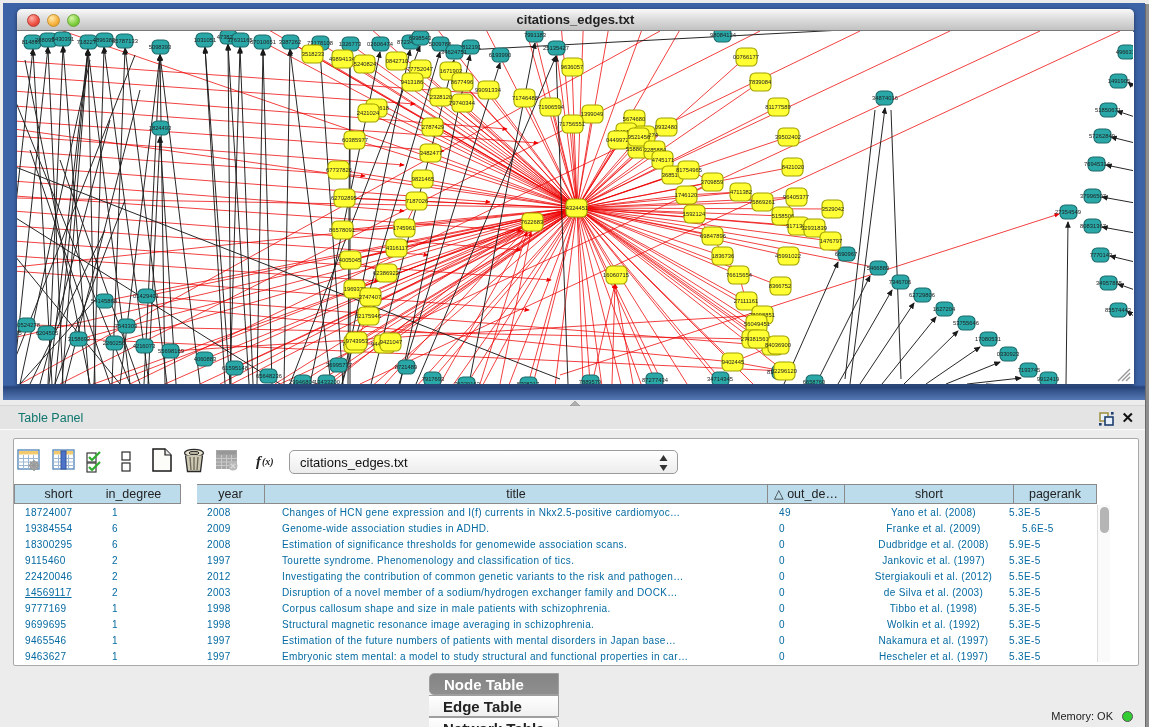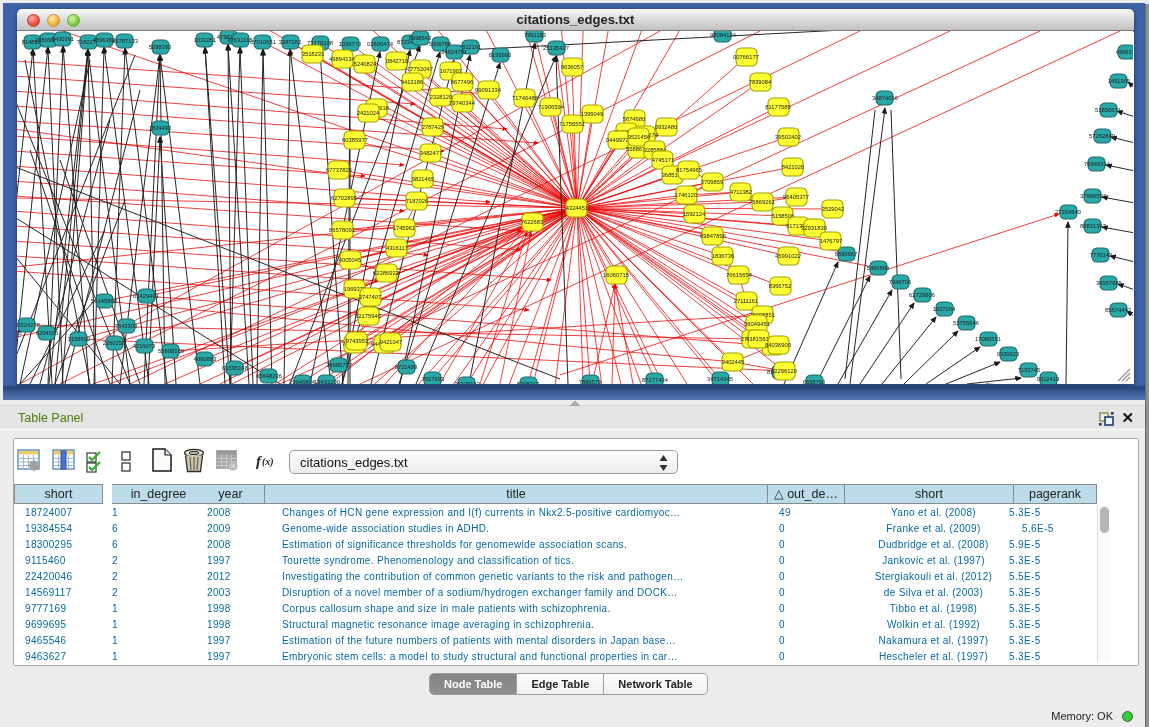--- a/index.html
+++ b/index.html
@@ -9,29 +9,29 @@
 #win { position:absolute; left:14px; top:6px; width:1117px; height:375px;
   border-radius:5px 5px 0 0; box-shadow:0 1px 4px rgba(0,0,0,0.5); }
 #titlebar { position:absolute; left:0; top:0; width:1117px; height:22px;
   border-radius:5px 5px 0 0; background:linear-gradient(#f9f9f9,#dedede 45%,#c2c2c2);
   border-bottom:1px solid #7a7a7a; }
 #titlebar .tl { position:absolute; top:4.5px; width:13px; height:13px; border-radius:50%; }
 #title { position:absolute; top:3px; width:100%; text-align:center; font-size:13px; font-weight:bold; color:#222; }
 #content { position:absolute; left:0; top:23px; width:1117px; height:352px; background:#fff; overflow:hidden; }
 #tpbar { position:absolute; left:0; top:405px; width:1145px; height:25px; background:#e4e4e4;
   border-top:1px solid #d5d5d5; border-bottom:1px solid #fbfbfb; }
-#tpbar .lbl { position:absolute; left:18px; top:5px; font-size:12.5px; color:#4d7c0f; }
+#tpbar .lbl { position:absolute; left:18px; top:5px; font-size:12.5px; color:#0f766e; }
 #panel { position:absolute; left:13px; top:438px; width:1126px; height:228px; background:#fff;
   border:1px solid #a9a9a9; border-radius:2px; }
 #thead { position:absolute; left:14px; top:484px; height:20px; }
 .hcell { position:absolute; top:0; height:20px; background:#bcdcec; border:1px solid #8a8a8a;
   border-left:none; font-size:12.5px; color:#222; text-align:center; line-height:19px; }
 .trow { position:absolute; left:4px; width:1110px; height:16px; font-size:10px; color:#0369a1; letter-spacing:0.35px; }
 .trow span { position:absolute; top:0; white-space:nowrap; }
-#tabs { position:absolute; left:429px; top:673px; height:22px; display:flex; font-size:11px; font-weight:bold; }
+#tabs { position:absolute; left:429px; top:673px; height:22px; display:flex; font-size:15px; font-weight:bold;flex-direction:column; }
 .tab { height:22px; line-height:21px; padding:0 14px; background:linear-gradient(#ffffff,#f0f0f0);
   border:1px solid #9f9f9f; border-left:none; color:#222; }
 .tab.first { border-left:1px solid #9f9f9f; border-radius:5px 0 0 5px; }
 .tab.last { border-radius:0 5px 5px 0; }
 .tab.sel { background:linear-gradient(#848484,#8f8f8f); color:#fff; }
 #rightstrip { position:absolute; left:1145px; top:4px; width:4px; height:723px; background:#8f8f8f; border-left:1px solid #6a6a6a; }
 #mem { position:absolute; top:710px; right:36px; font-size:11px; color:#222; }
 #memdot { position:absolute; top:711px; left:1122px; width:11px; height:11px; border-radius:50%;
   background:#33cc33; border:1px solid #555; }
 #vscroll { position:absolute; left:1097px; top:505px; width:13px; height:157px; background:#fafafa; border-left:1px solid #ddd; }
@@ -759,21 +759,21 @@
 <div style="position:absolute;left:289px;top:450px;width:389px;height:24px;background:linear-gradient(#ffffff,#ececec);border:1px solid #9b9b9b;border-radius:5px;">
   <span style="position:absolute;left:10px;top:4px;font-size:13px;color:#111;">citations_edges.txt</span>
   <svg style="position:absolute;right:9px;top:4px;" width="9" height="16" viewBox="0 0 9 16">
     <path d="M4.5,0 L8.5,6 L0.5,6 z" fill="#333"></path>
     <path d="M4.5,16 L8.5,10 L0.5,10 z" fill="#333"></path>
   </svg>
 </div>
 
 <div id="thead">
   <div class="hcell" style="left:0;width:89px;border-left:1px solid #8a8a8a;">short</div>
-  <div class="hcell" style="left:98px;width:94px;">in_degree</div>
+  <div class="hcell" style="left:73px;width:94px;">in_degree</div>
   <div class="hcell" style="left:183px;width:68px;">year</div>
   <div class="hcell" style="left:251px;width:503px;">title</div>
   <div class="hcell" style="left:754px;width:77px;">△ out_de…</div>
   <div class="hcell" style="left:831px;width:169px;">short</div>
   <div class="hcell" style="left:1000px;width:83px;">pagerank</div>
 </div>
 <div class="trow" style="top:507px;">
 <span style="left:21px;">18724007</span>
     <span style="left:108px;">1</span>
     <span style="left:203px;">2008</span>
@@ -812,21 +812,21 @@
 <div class="trow" style="top:571px;">
 <span style="left:21px;">22420046</span>
     <span style="left:108px;">2</span>
     <span style="left:203px;">2012</span>
 <span style="left:278px;width:490px;overflow:hidden;text-overflow:ellipsis;">Investigating the contribution of common genetic variants to the risk and pathogen…</span>
     <span style="left:775px;">0</span>
 <span style="left:845px;width:169px;text-align:center;">Stergiakouli et al. (2012)</span>
     <span style="left:1005px;">5.5E-5</span>
 </div>
 <div class="trow" style="top:587px;">
-<span style="left:21px;">14569117</span>
+<span style="left:21px;text-decoration:underline;">14569117</span>
     <span style="left:108px;">2</span>
     <span style="left:203px;">2003</span>
 <span style="left:278px;width:490px;overflow:hidden;text-overflow:ellipsis;">Disruption of a novel member of a sodium/hydrogen exchanger family and DOCK…</span>
     <span style="left:775px;">0</span>
 <span style="left:845px;width:169px;text-align:center;">de Silva et al. (2003)</span>
     <span style="left:1005px;">5.3E-5</span>
 </div>
 <div class="trow" style="top:603px;">
 <span style="left:21px;">9777169</span>
     <span style="left:108px;">1</span>
@@ -851,21 +851,21 @@
     <span style="left:203px;">1997</span>
 <span style="left:278px;width:490px;overflow:hidden;text-overflow:ellipsis;">Estimation of the future numbers of patients with mental disorders in Japan base…</span>
     <span style="left:775px;">0</span>
 <span style="left:845px;width:169px;text-align:center;">Nakamura et al. (1997)</span>
     <span style="left:1005px;">5.3E-5</span>
 </div>
 <div class="trow" style="top:651px;">
 <span style="left:21px;">9463627</span>
     <span style="left:108px;">1</span>
     <span style="left:203px;">1997</span>
-<span style="left:278px;width:490px;overflow:hidden;text-overflow:ellipsis;">Embryonic stem cells: a model to study structural and functional properties in car…</span>
+<span style="left:278px;width:490px;overflow:hidden;text-overflow:ellipsis;">Embryonic stem mental: a model to study structural and functional properties in car…</span>
     <span style="left:775px;">0</span>
 <span style="left:845px;width:169px;text-align:center;">Hescheler et al. (1997)</span>
     <span style="left:1005px;">5.3E-5</span>
 </div>
 <div id="vscroll">
     <div id="vthumb"></div>
   </div>
 <div id="tabs">
   <div class="tab first sel">Node Table</div>
   <div class="tab">Edge Table</div>

